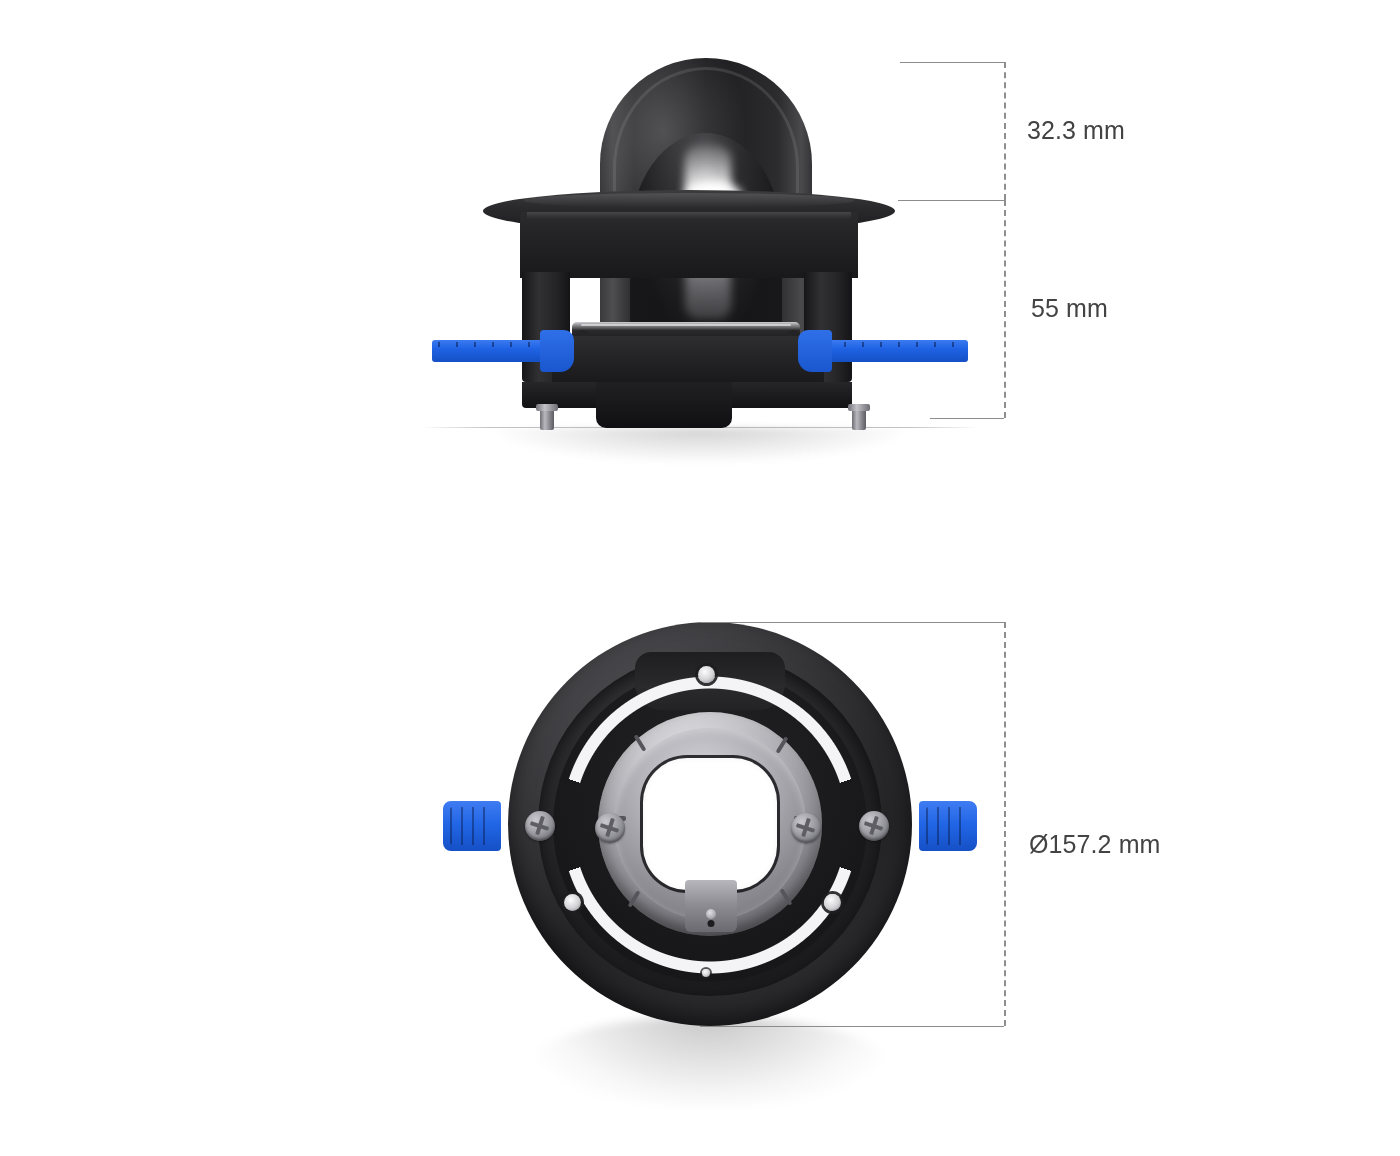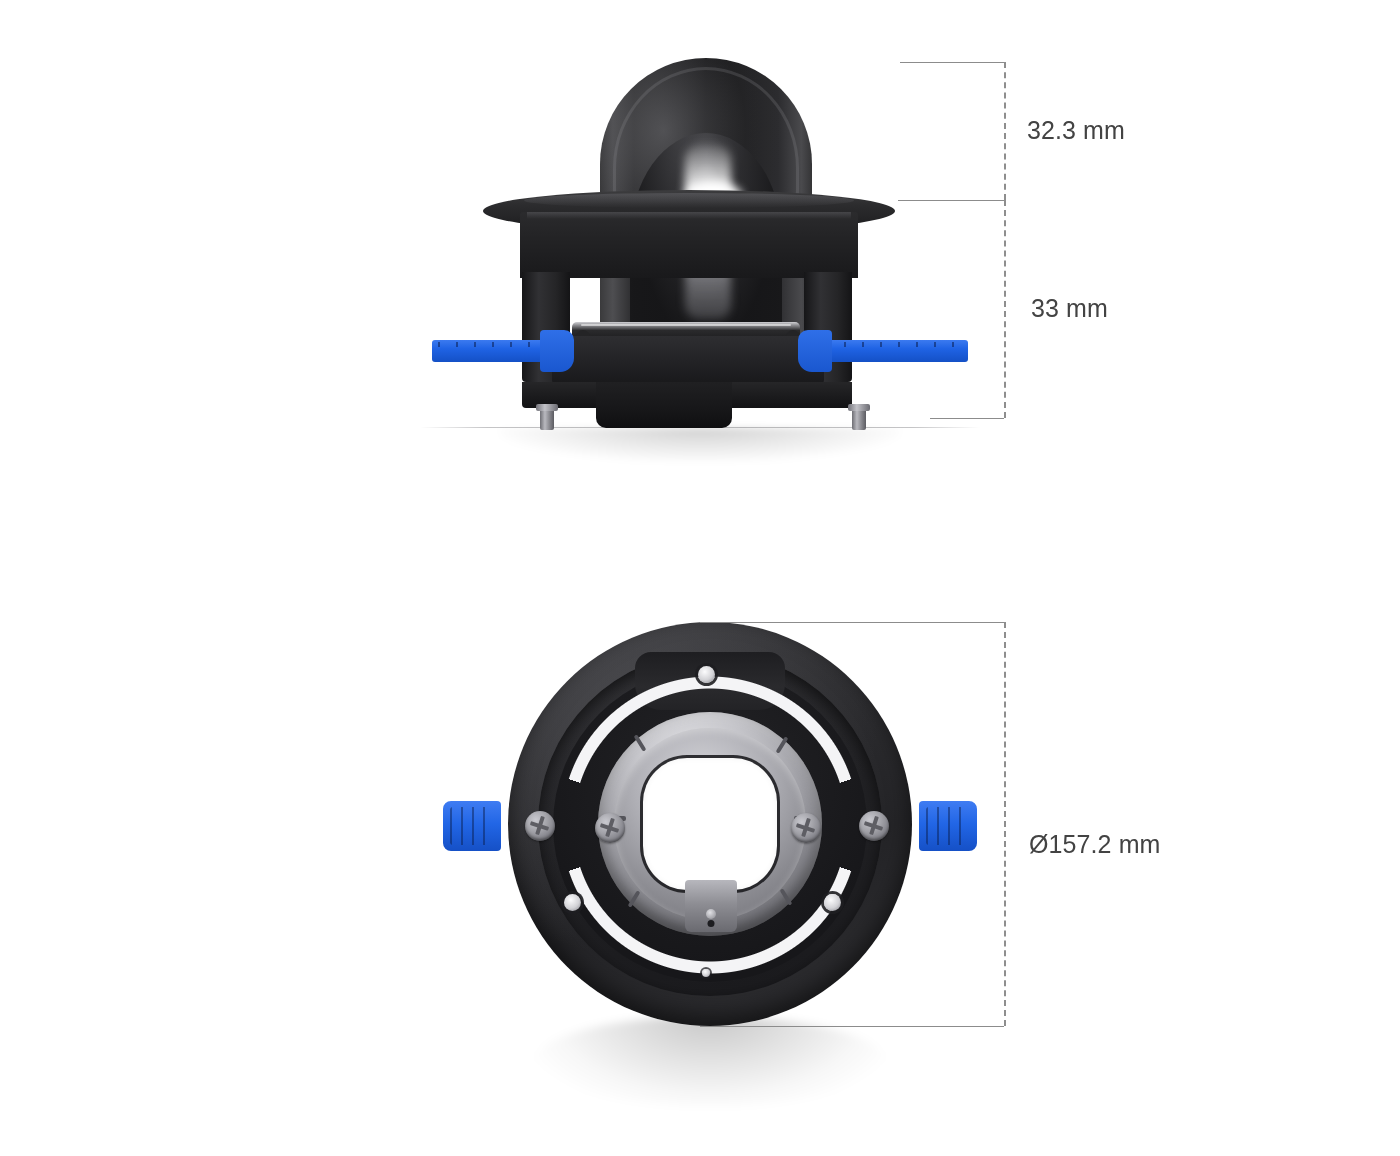--- a/index.html
+++ b/index.html
@@ -573,21 +573,21 @@
 
   <div class="ext-line" style="left:900px; top:62px;  width:104px;"></div>
   <div class="ext-line" style="left:898px; top:200px; width:106px;"></div>
   <div class="ext-line" style="left:930px; top:418px; width:74px;"></div>
 
   <div class="dim-dashed" style="left:1004px; top:62px;  height:138px;"></div>
   <div class="dim-dashed" style="left:1004px; top:200px; height:218px;"></div>
 
   <div class="dim-label" style="left:1027px; top:118px;">32.3 mm</div>
 
-  <div class="dim-label" style="left:1031px; top:296px;">33 mm</div>
+  <div class="dim-label" style="left:1031px; top:296px;">55 mm</div>
 
   <div id="plan-view">
 
     <div class="plan-reflection"></div>
 
     <div class="ring-outer"></div>
     <div class="ring-bevel"></div>
     <div class="ring-trough"></div>
 
     <div class="top-pad"></div>

